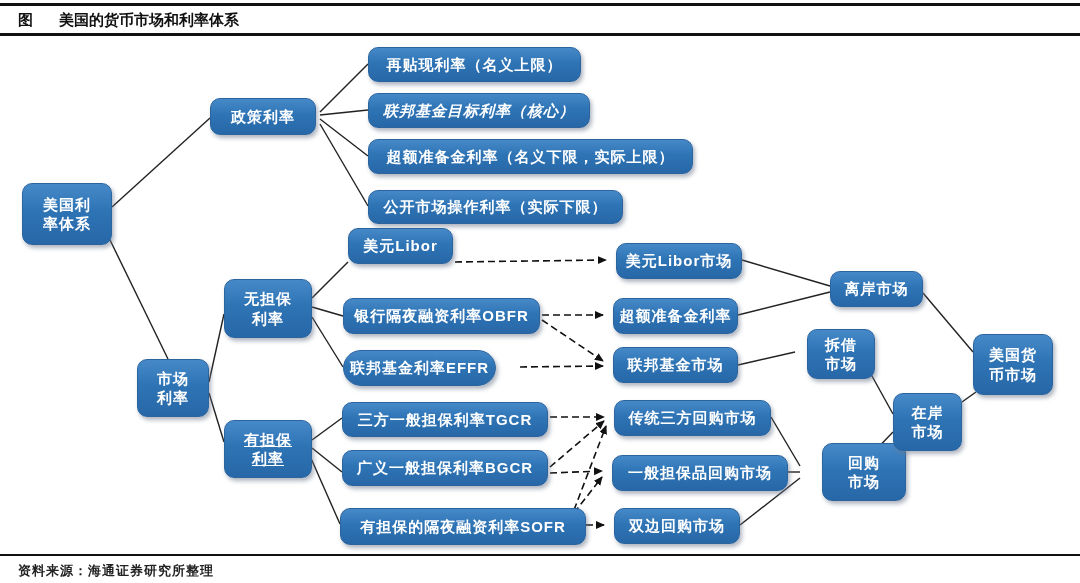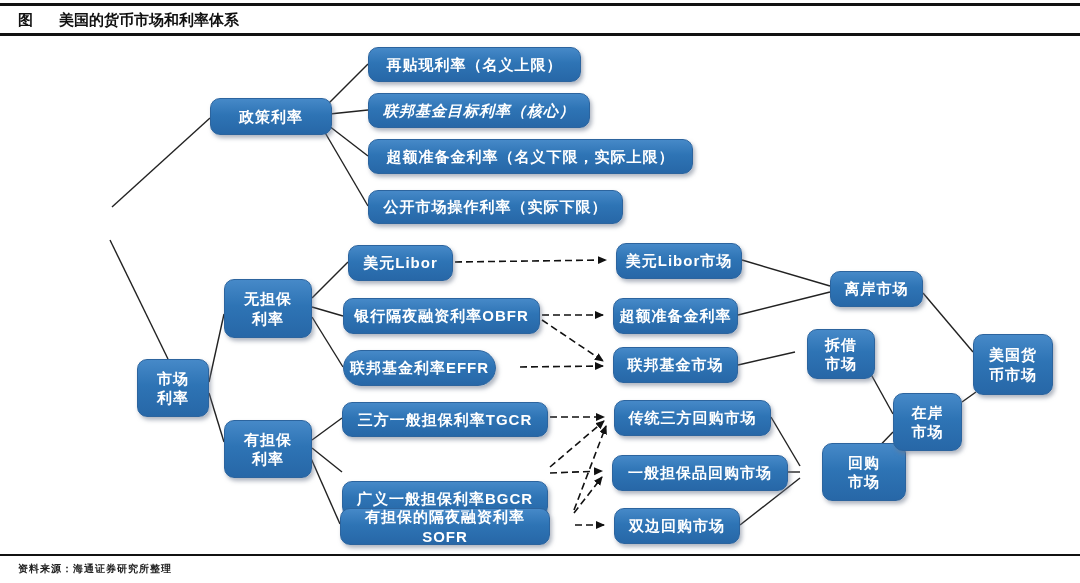--- a/index.html
+++ b/index.html
@@ -18,55 +18,55 @@
   .rule-top2{top:33px;height:3px;}
   .rule-bottom{top:554px;height:2px;}
   .header{
     position:absolute;top:11px;left:18px;
     display:flex;align-items:baseline;
     color:#111;font-weight:bold;font-size:15px;
   }
   .header .fig{margin-right:26px;}
   .footer{
     position:absolute;top:562px;left:18px;
-    color:#222;font-weight:bold;font-size:10px;
+    color:#222;font-weight:bold;font-size:13px;
     letter-spacing:1px;
   }
   svg.wires{position:absolute;top:0;left:0;z-index:1;}
   .node{
     position:absolute;z-index:2;
     display:flex;align-items:center;justify-content:center;
     text-align:center;white-space:pre-line;
     color:#fff;font-weight:bold;font-size:15px;line-height:1.3;
     letter-spacing:1px;
     border-radius:10px;
     background:linear-gradient(180deg,#4689c8 0%,#2e74b5 45%,#2767a7 100%);
     border:1px solid #2c649e;
     box-shadow:2px 3px 4px rgba(110,120,140,.55);
     box-sizing:border-box;
     padding:2px 4px;
   }
   
   #n-us-rate-system{left:22px;top:183px;width:90px;height:62px;}
-  #n-policy-rate{left:210px;top:98px;width:122px;height:37px;}
+  #n-policy-rate{left:210px;top:98px;width:106px;height:37px;}
   #n-market-rate{left:137px;top:359px;width:72px;height:58px;}
   #n-unsecured-rate{left:224px;top:279px;width:88px;height:59px;}
-  #n-secured-rate{left:224px;top:420px;width:88px;height:58px;}
+  #n-secured-rate{left:224px;top:420px;width:88px;height:58px;text-decoration:underline;}
   
   #n-rediscount-rate{left:368px;top:47px;width:213px;height:35px;}
   #n-fed-funds-target-rate{left:368px;top:93px;width:222px;height:35px;font-style:italic;}
   #n-excess-reserve-rate{left:368px;top:139px;width:325px;height:35px;}
   #n-omo-rate{left:368px;top:190px;width:255px;height:34px;}
   
-  #n-usd-libor{left:348px;top:245px;width:105px;height:36px;}
+  #n-usd-libor{left:348px;top:228px;width:105px;height:36px;}
   #n-obfr{left:343px;top:298px;width:197px;height:36px;}
   #n-effr{left:343px;top:350px;width:153px;height:36px;border-radius:18px;}
   #n-tgcr{left:342px;top:402px;width:206px;height:35px;}
-  #n-bgcr{left:342px;top:481px;width:206px;height:36px;}
-  #n-sofr{left:340px;top:508px;width:210px;height:37px;}
+  #n-bgcr{left:342px;top:450px;width:206px;height:36px;}
+  #n-sofr{left:340px;top:508px;width:246px;height:37px;}
   
   #n-usd-libor-market{left:616px;top:243px;width:126px;height:36px;}
   #n-eurodollar-market{left:613px;top:298px;width:125px;height:36px;}
   #n-fed-funds-market{left:613px;top:347px;width:125px;height:36px;}
   #n-triparty-repo-market{left:614px;top:400px;width:157px;height:36px;}
   #n-gc-repo-market{left:612px;top:455px;width:176px;height:36px;}
   #n-bilateral-repo-market{left:614px;top:508px;width:126px;height:36px;}
   
   #n-offshore-market{left:830px;top:271px;width:93px;height:36px;}
   #n-interbank-market{left:795px;top:329px;width:68px;height:50px;margin-left:12px;}
@@ -125,20 +125,22 @@
       <line x1="520" y1="367" x2="603" y2="366" marker-end="url(#arrow)"></line>
       <line x1="550" y1="417" x2="604" y2="417" marker-end="url(#arrow)"></line>
       <line x1="550" y1="467" x2="604" y2="421" marker-end="url(#arrow)"></line>
       <line x1="550" y1="473" x2="602" y2="471" marker-end="url(#arrow)"></line>
       <line x1="574" y1="510" x2="606" y2="426" marker-end="url(#arrow)"></line>
       <line x1="574" y1="513" x2="602" y2="477" marker-end="url(#arrow)"></line>
       <line x1="575" y1="525" x2="604" y2="525" marker-end="url(#arrow)"></line>
     </g>
   </svg>
 
+  <div class="node" id="n-us-rate-system">美国利
+率体系</div>
   <div class="node" id="n-policy-rate">政策利率</div>
   <div class="node" id="n-market-rate">市场
 利率</div>
   <div class="node" id="n-unsecured-rate">无担保
 利率</div>
   <div class="node" id="n-secured-rate">有担保
 利率</div>
 
   <div class="node" id="n-rediscount-rate">再贴现利率（名义上限）</div>
   <div class="node" id="n-fed-funds-target-rate">联邦基金目标利率（核心）</div>

